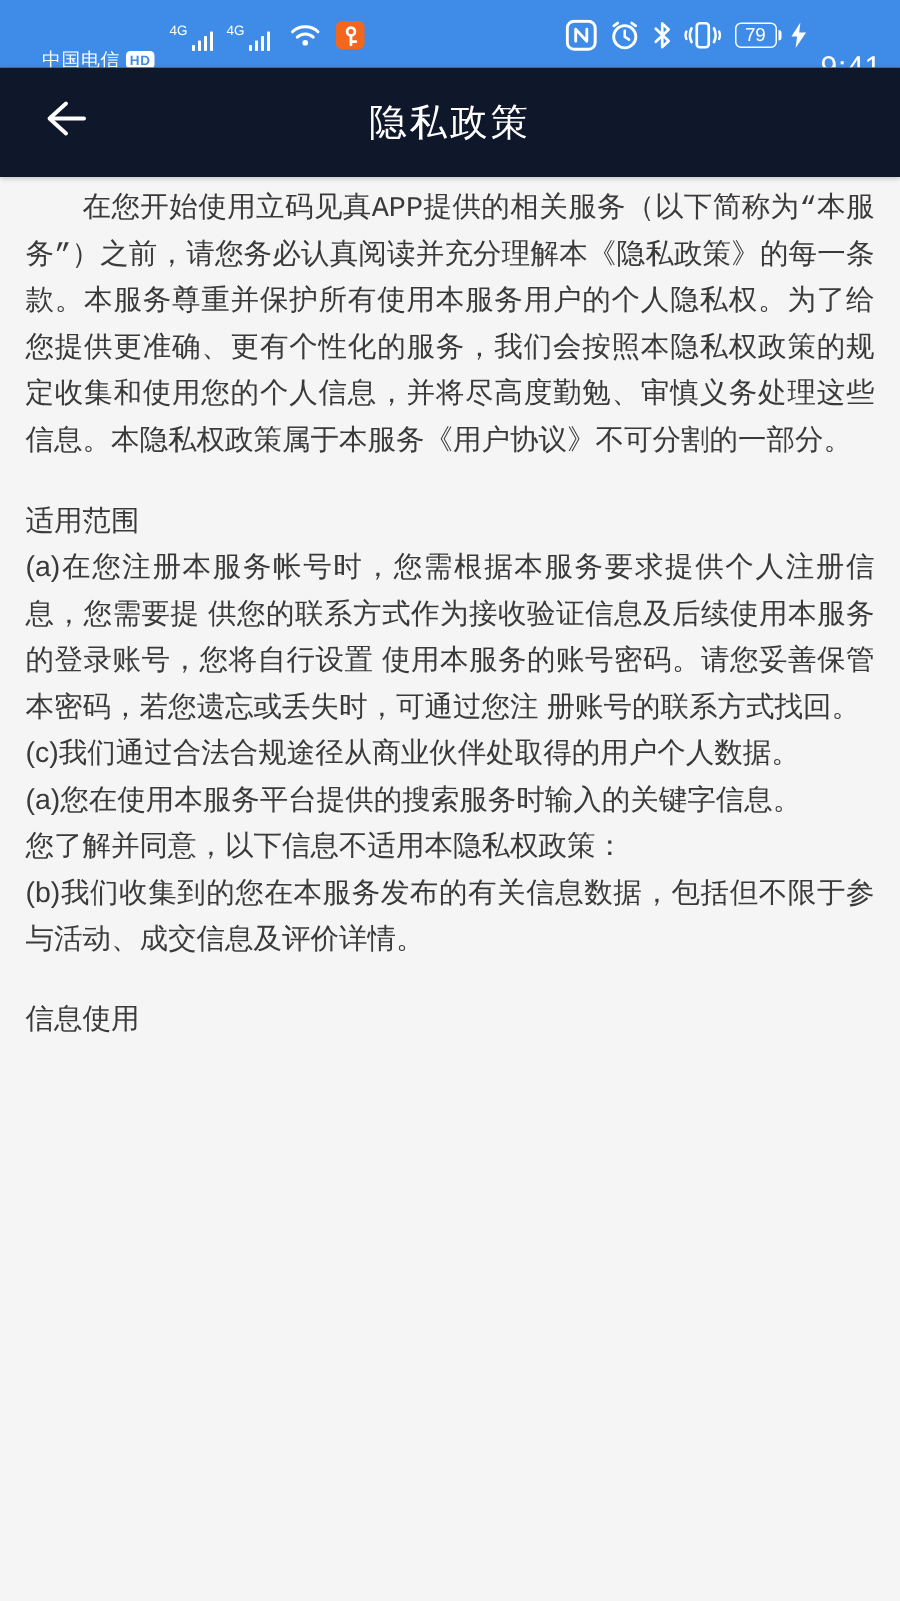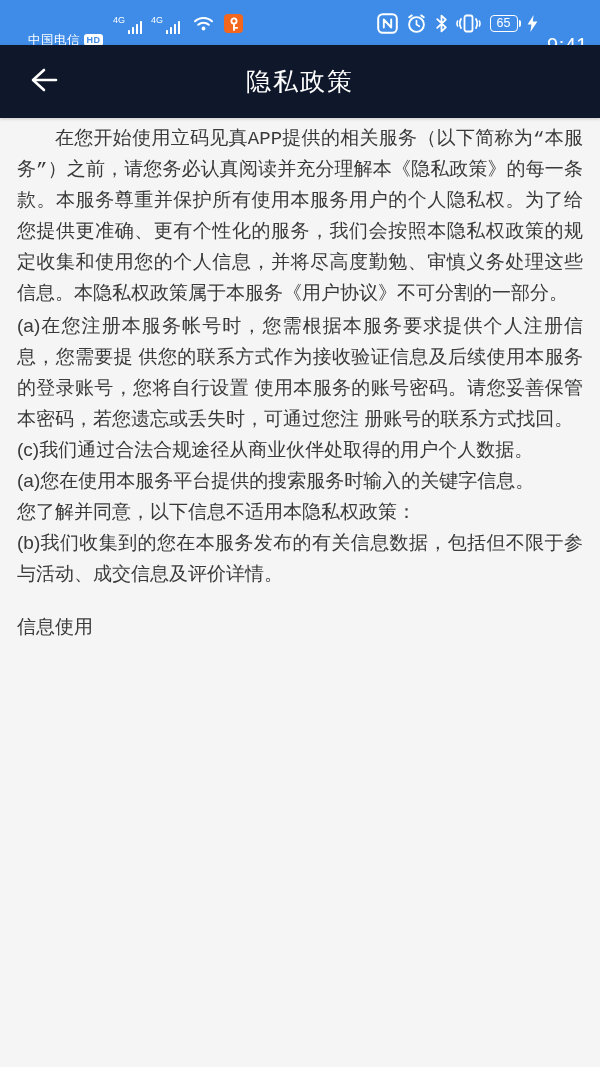--- a/index.html
+++ b/index.html
@@ -137,21 +137,21 @@
       <span class="sb-icon">
         <svg width="25" height="19" viewBox="0 0 25 19">
           <rect x="8.5" y="1.5" width="8" height="16" rx="2" fill="none" stroke="#fff" stroke-width="1.8"></rect>
           <path d="M5 5 C3.6 7.6 3.6 11.4 5 14" fill="none" stroke="#fff" stroke-width="1.8" stroke-linecap="round"></path>
           <path d="M20 5 C21.4 7.6 21.4 11.4 20 14" fill="none" stroke="#fff" stroke-width="1.8" stroke-linecap="round"></path>
           <path d="M1.6 7 C1 8.3 1 10.7 1.6 12" fill="none" stroke="#fff" stroke-width="1.6" stroke-linecap="round"></path>
           <path d="M23.4 7 C24 8.3 24 10.7 23.4 12" fill="none" stroke="#fff" stroke-width="1.6" stroke-linecap="round"></path>
         </svg>
       </span>
       <span class="battery">
-        <span class="battery-body">65</span>
+        <span class="battery-body">79</span>
         <span class="battery-nub"></span>
       </span>
       <span class="sb-icon">
         <svg width="11" height="17" viewBox="0 0 11 17">
           <polygon points="6.6,0 0.6,9.4 4.4,9.4 3.4,17 10.4,6.6 5.8,6.6" fill="#fff"></polygon>
         </svg>
       </span>
       <span class="sb-time">9:41</span>
     </div>
   </div>
@@ -165,20 +165,21 @@
             <path d="M6.5 15 H29"></path>
           </g>
         </svg>
       </span>
     </div>
     <div class="header-title">隐私政策</div>
   </div>
 
   <div class="content">
     <p class="para indent">在您开始使用立码见真APP提供的相关服务（以下简称为“本服务”）之前，请您务必认真阅读并充分理解本《隐私政策》的每一条款。本服务尊重并保护所有使用本服务用户的个人隐私权。为了给您提供更准确、更有个性化的服务，我们会按照本隐私权政策的规定收集和使用您的个人信息，并将尽高度勤勉、审慎义务处理这些信息。本隐私权政策属于本服务《用户协议》不可分割的一部分。</p>
+    <p class="para gap">适用范围</p>
     <p class="para">(a)在您注册本服务帐号时，您需根据本服务要求提供个人注册信息，您需要提 供您的联系方式作为接收验证信息及后续使用本服务的登录账号，您将自行设置 使用本服务的账号密码。请您妥善保管本密码，若您遗忘或丢失时，可通过您注 册账号的联系方式找回。</p>
     <p class="para">(c)我们通过合法合规途径从商业伙伴处取得的用户个人数据。</p>
     <p class="para">(a)您在使用本服务平台提供的搜索服务时输入的关键字信息。</p>
     <p class="para">您了解并同意，以下信息不适用本隐私权政策：</p>
     <p class="para">(b)我们收集到的您在本服务发布的有关信息数据，包括但不限于参与活动、成交信息及评价详情。</p>
     <p class="para gap">信息使用</p>
 
   </div>
 
 </div>

